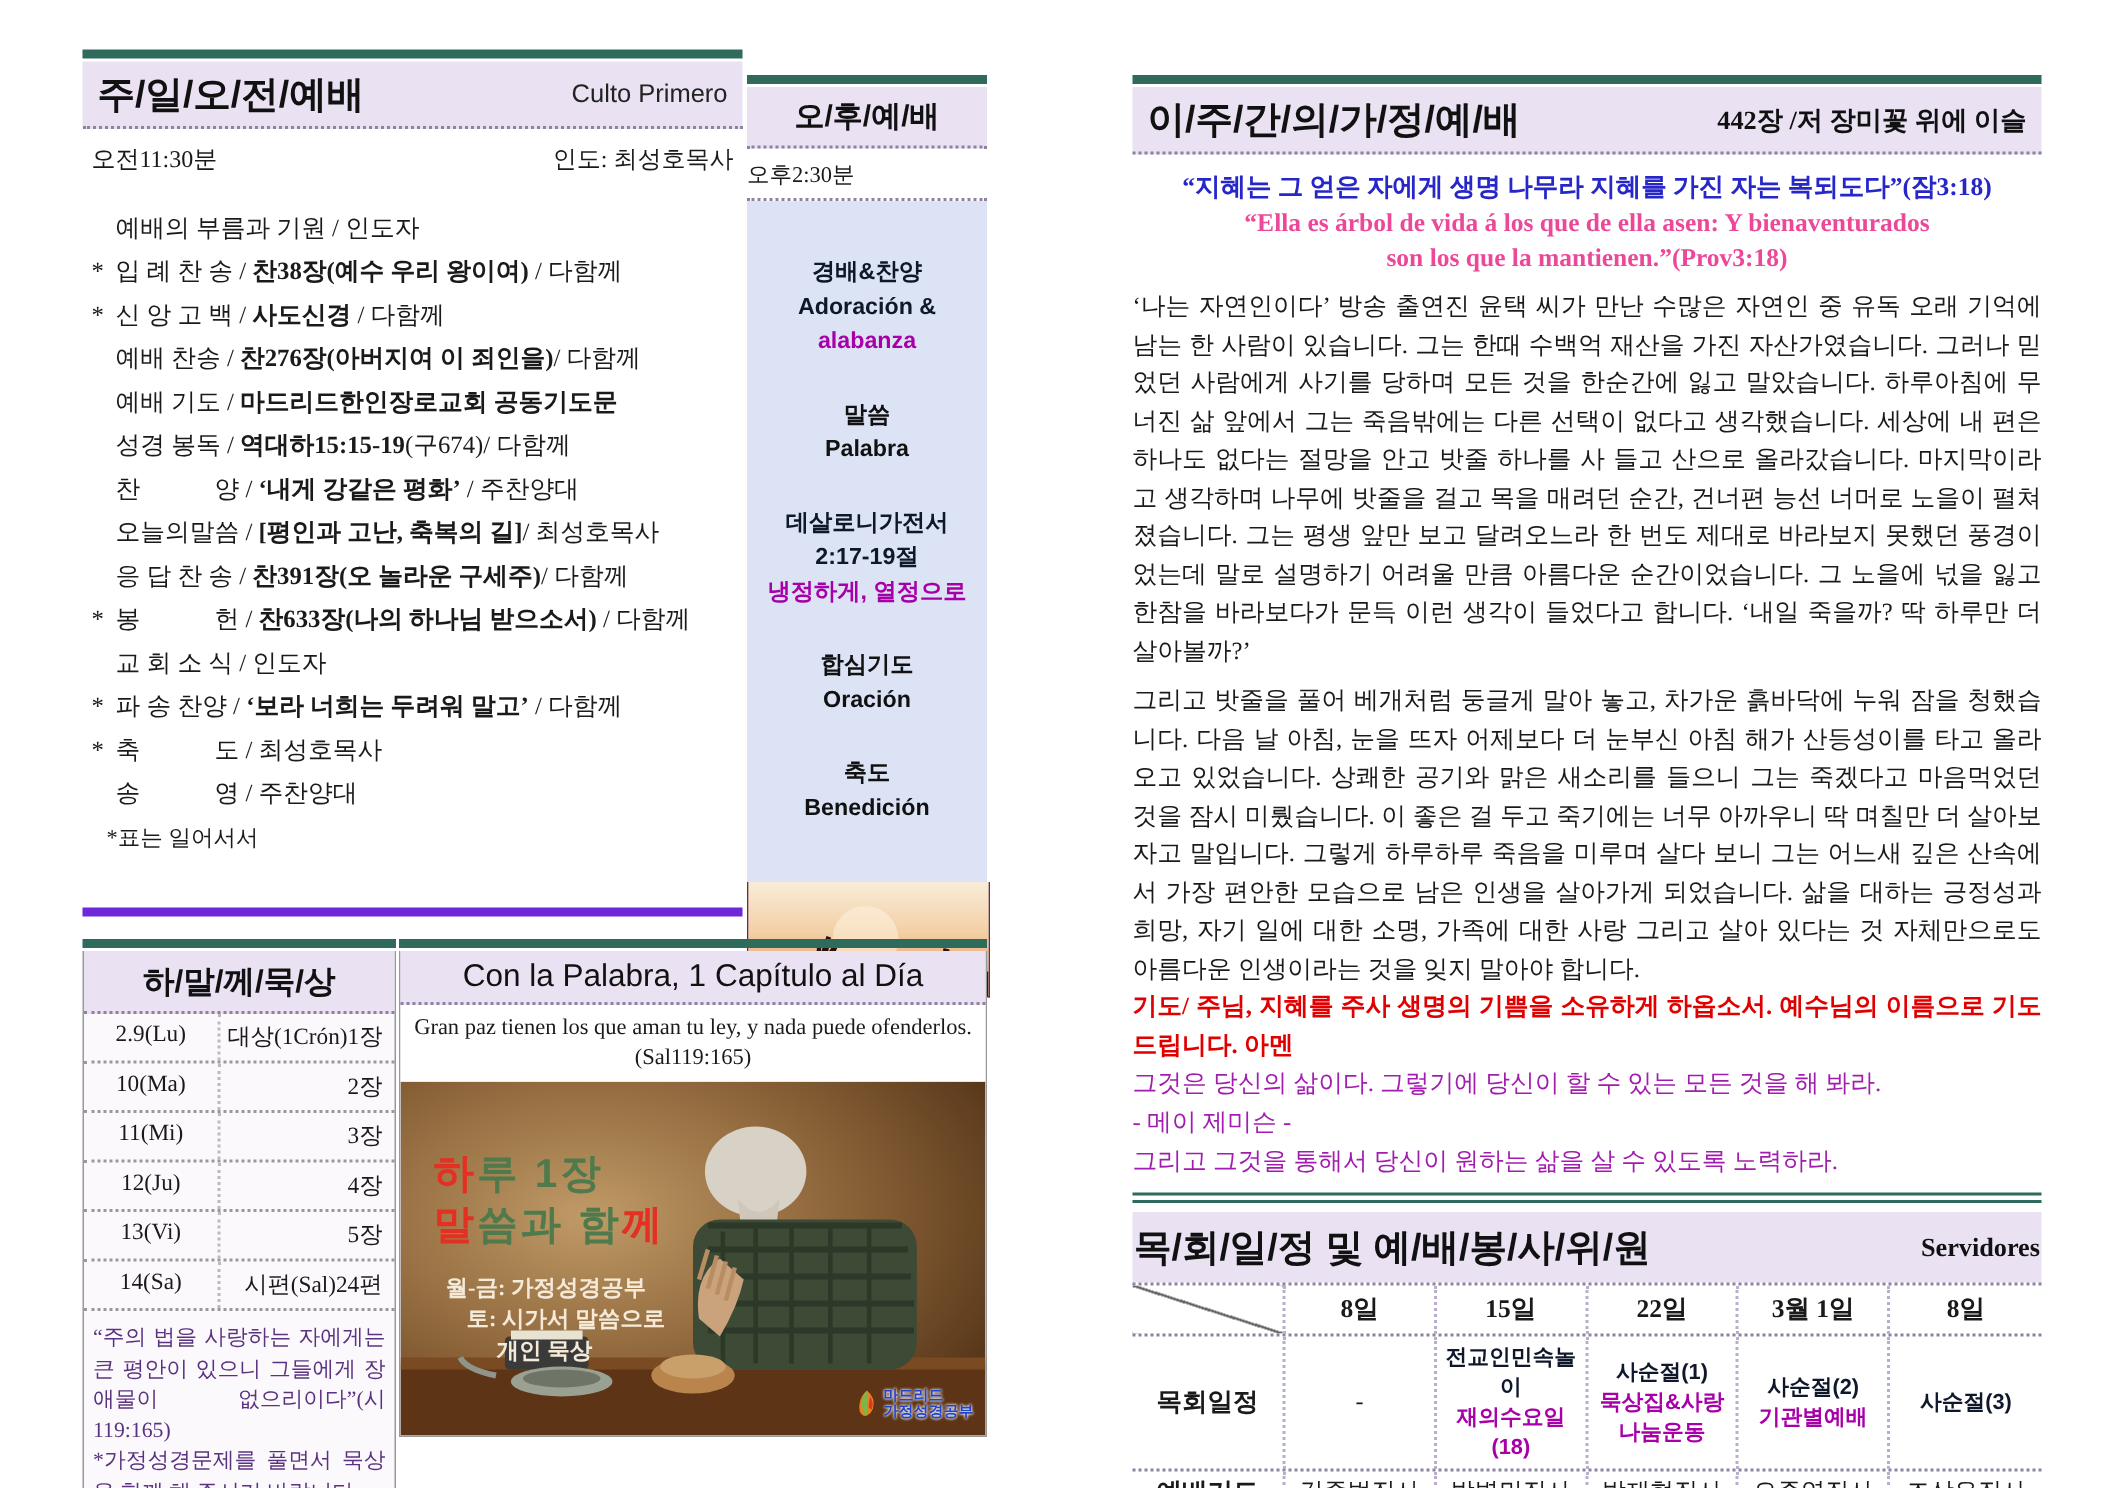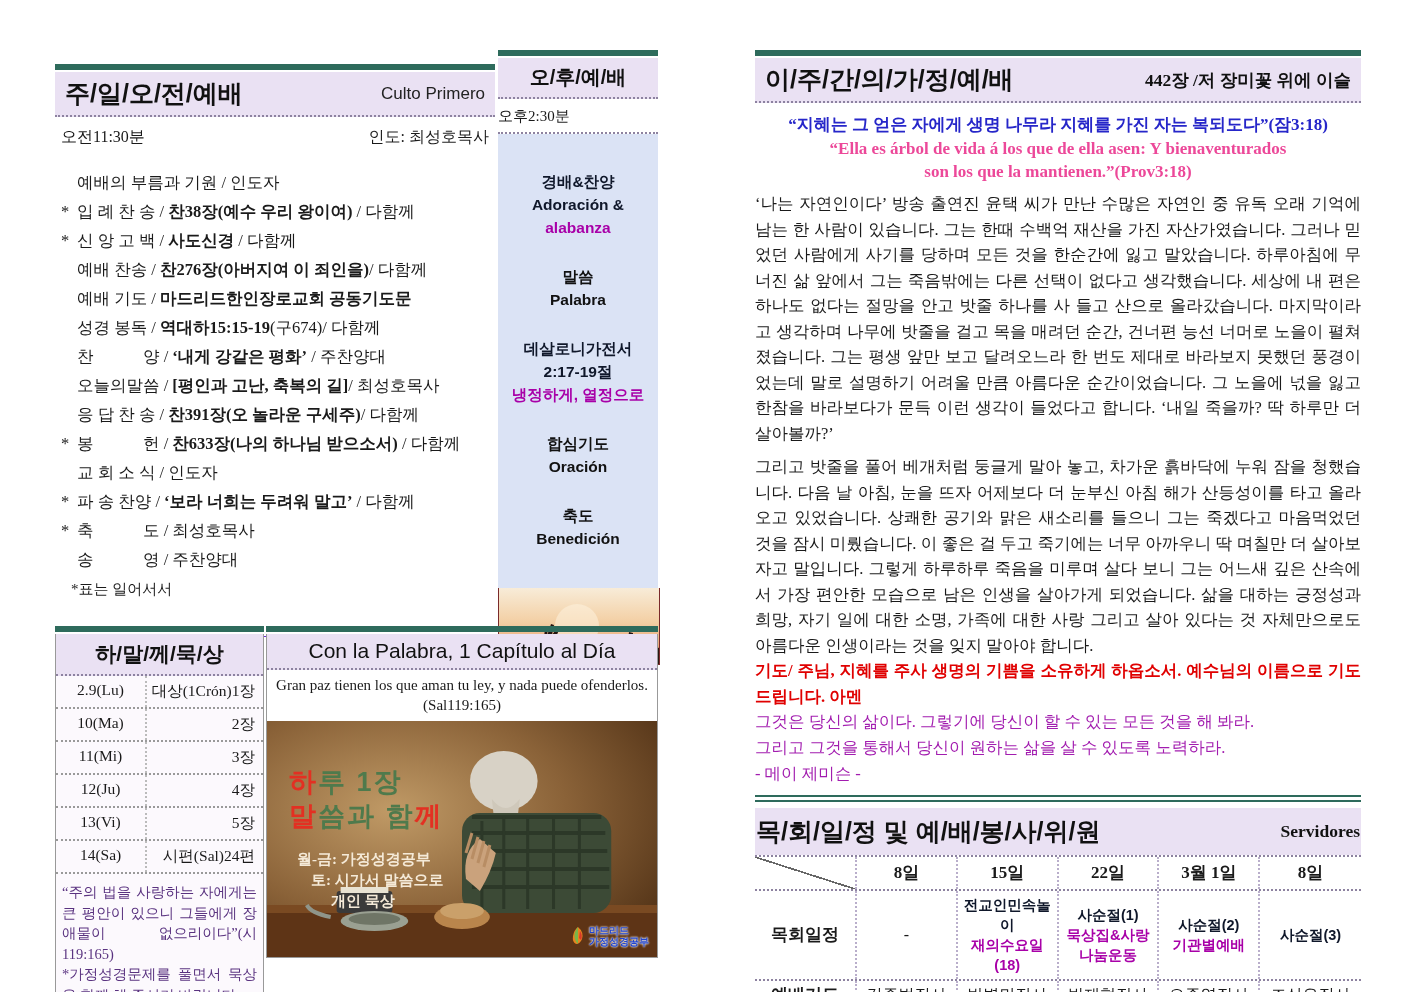--- a/index.html
+++ b/index.html
@@ -10,21 +10,21 @@
        padding:5px 10px;border-bottom:2px dotted #8d82a0;}
   .hdr-title{font-family:"Liberation Sans","DejaVu Sans",sans-serif;font-weight:bold;font-size:25px;color:#111;}
   .hdr-sub{font-family:"Liberation Sans","DejaVu Sans",sans-serif;font-size:17px;color:#222;}
   .c-blue{color:#0f172a;}
   .c-magenta{color:#a800a8;}
   .c-red{color:#e00000;font-weight:bold;}
   .c-black{color:#111;}
   .bold{font-weight:bold;}
 
   
-  #morning{position:absolute;left:55px;top:64px;width:440px;height:572px;border-bottom:1px solid #6d28d9;}
+  #morning{position:absolute;left:55px;top:33px;width:440px;height:572px;border-bottom:6px solid #6d28d9;}
   .timerow{display:flex;justify-content:space-between;font-size:16px;padding:10px 6px 0 6px;}
   .worship-list{margin-top:20px;padding-left:6px;}
   .w-item{position:relative;padding-left:16px;font-size:16.5px;line-height:29px;white-space:pre-wrap;}
   .w-item .star{position:absolute;left:0;top:0;}
   .w-foot{font-size:15px;padding-left:10px;margin-top:6px;}
 
   
   #afternoon{position:absolute;left:498px;top:50px;width:160px;}
   #afternoon .hdr{justify-content:center;padding:6px 4px;}
   #afternoon .hdr-title{font-size:20px;}
@@ -269,22 +269,22 @@
     </div>
     <div class="verse-kr">“지혜는 그 얻은 자에게 생명 나무라 지혜를 가진 자는 복되도다”(잠3:18)</div>
     <div class="verse-es">
       <span>“Ella es árbol de vida á los que de ella asen: Y bienaventurados</span><br>
       <span>son los que la mantienen.”(Prov3:18)</span>
     </div>
     <div class="fam-body">‘나는 자연인이다’ 방송 출연진 윤택 씨가 만난 수많은 자연인 중 유독 오래 기억에 남는 한 사람이 있습니다. 그는 한때 수백억 재산을 가진 자산가였습니다. 그러나 믿었던 사람에게 사기를 당하며 모든 것을 한순간에 잃고 말았습니다. 하루아침에 무너진 삶 앞에서 그는 죽음밖에는 다른 선택이 없다고 생각했습니다. 세상에 내 편은 하나도 없다는 절망을 안고 밧줄 하나를 사 들고 산으로 올라갔습니다. 마지막이라고 생각하며 나무에 밧줄을 걸고 목을 매려던 순간, 건너편 능선 너머로 노을이 펼쳐졌습니다. 그는 평생 앞만 보고 달려오느라 한 번도 제대로 바라보지 못했던 풍경이었는데 말로 설명하기 어려울 만큼 아름다운 순간이었습니다. 그 노을에 넋을 잃고 한참을 바라보다가 문득 이런 생각이 들었다고 합니다. ‘내일 죽을까? 딱 하루만 더 살아볼까?’</div>
     <div class="fam-body">그리고 밧줄을 풀어 베개처럼 둥글게 말아 놓고, 차가운 흙바닥에 누워 잠을 청했습니다. 다음 날 아침, 눈을 뜨자 어제보다 더 눈부신 아침 해가 산등성이를 타고 올라오고 있었습니다. 상쾌한 공기와 맑은 새소리를 들으니 그는 죽겠다고 마음먹었던 것을 잠시 미뤘습니다. 이 좋은 걸 두고 죽기에는 너무 아까우니 딱 며칠만 더 살아보자고 말입니다. 그렇게 하루하루 죽음을 미루며 살다 보니 그는 어느새 깊은 산속에서 가장 편안한 모습으로 남은 인생을 살아가게 되었습니다. 삶을 대하는 긍정성과 희망, 자기 일에 대한 소명, 가족에 대한 사랑 그리고 살아 있다는 것 자체만으로도 아름다운 인생이라는 것을 잊지 말아야 합니다.</div>
     <div class="fam-prayer c-red">기도/ 주님, 지혜를 주사 생명의 기쁨을 소유하게 하옵소서. 예수님의 이름으로 기도드립니다. 아멘</div>
     <div class="fam-quote">그것은 당신의 삶이다. 그렇기에 당신이 할 수 있는 모든 것을 해 봐라.</div>
+    <div class="fam-quote">- 메이 제미슨 -</div>
     <div class="fam-quote">그리고 그것을 통해서 당신이 원하는 삶을 살 수 있도록 노력하라.</div>
-    <div class="fam-quote">- 메이 제미슨 -</div>
     <div class="rp-divider"></div>
 
     <div class="st">
       <div class="hdr">
         <span class="hdr-title">목/회/일/정 및 예/배/봉/사/위/원</span>
         <span class="hdr-sub">Servidores</span>
       </div>
       <div class="st-grid">
         <div class="st-row">
           <div class="st-cell diag"></div>

